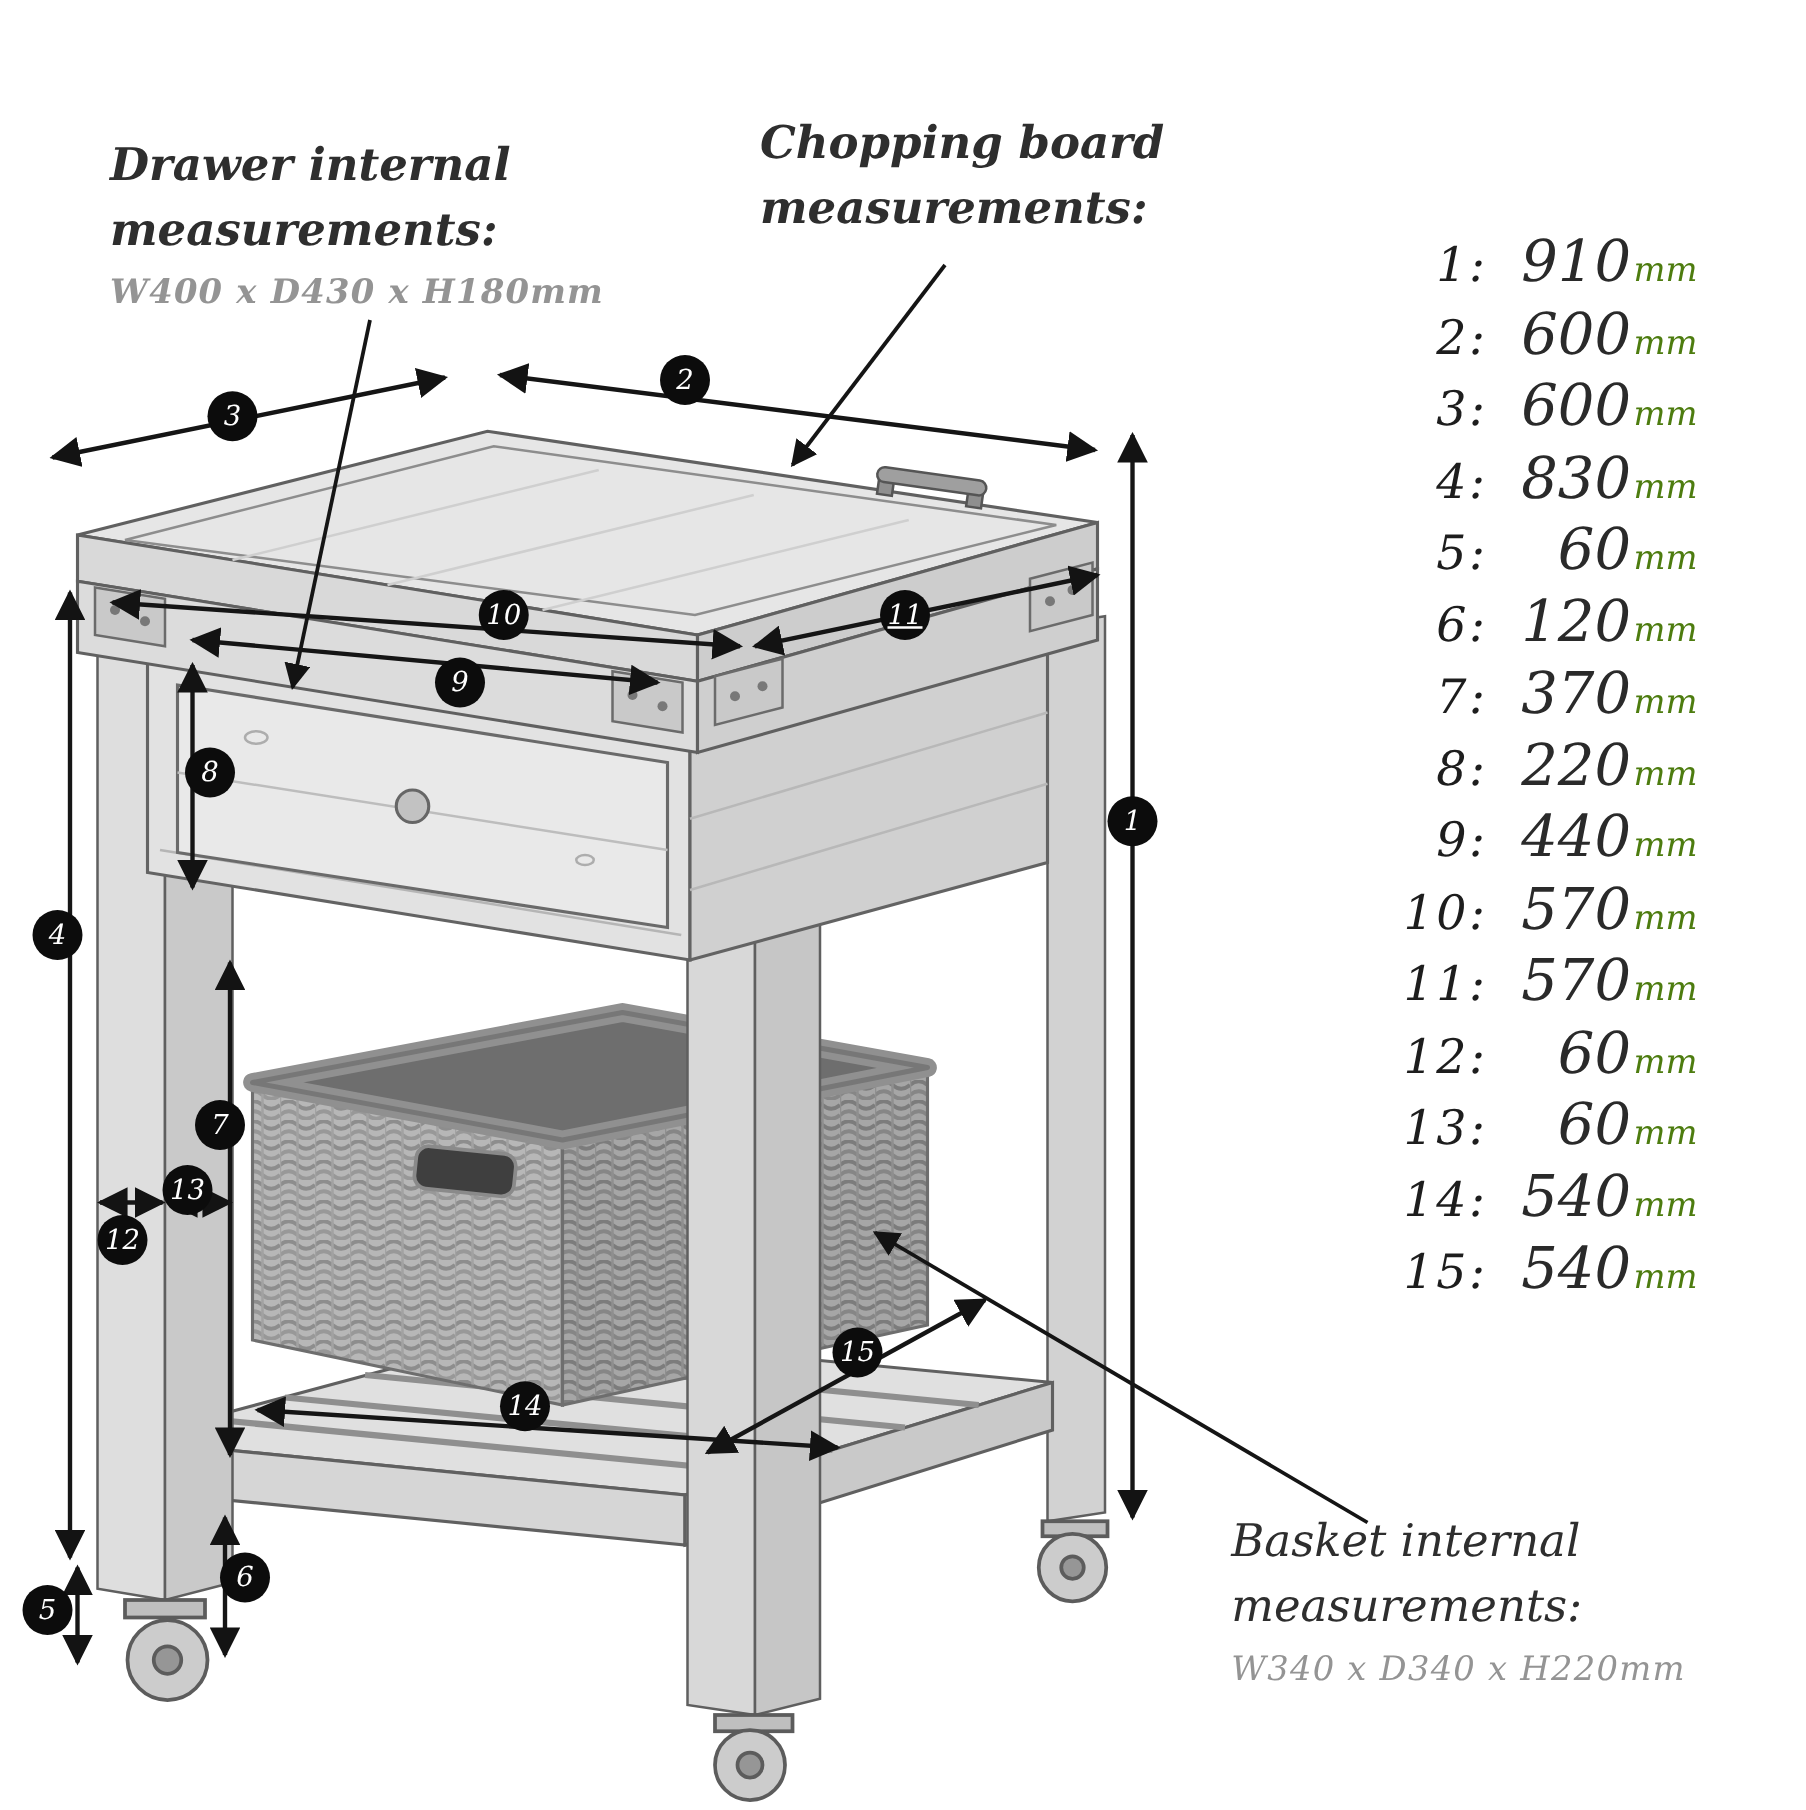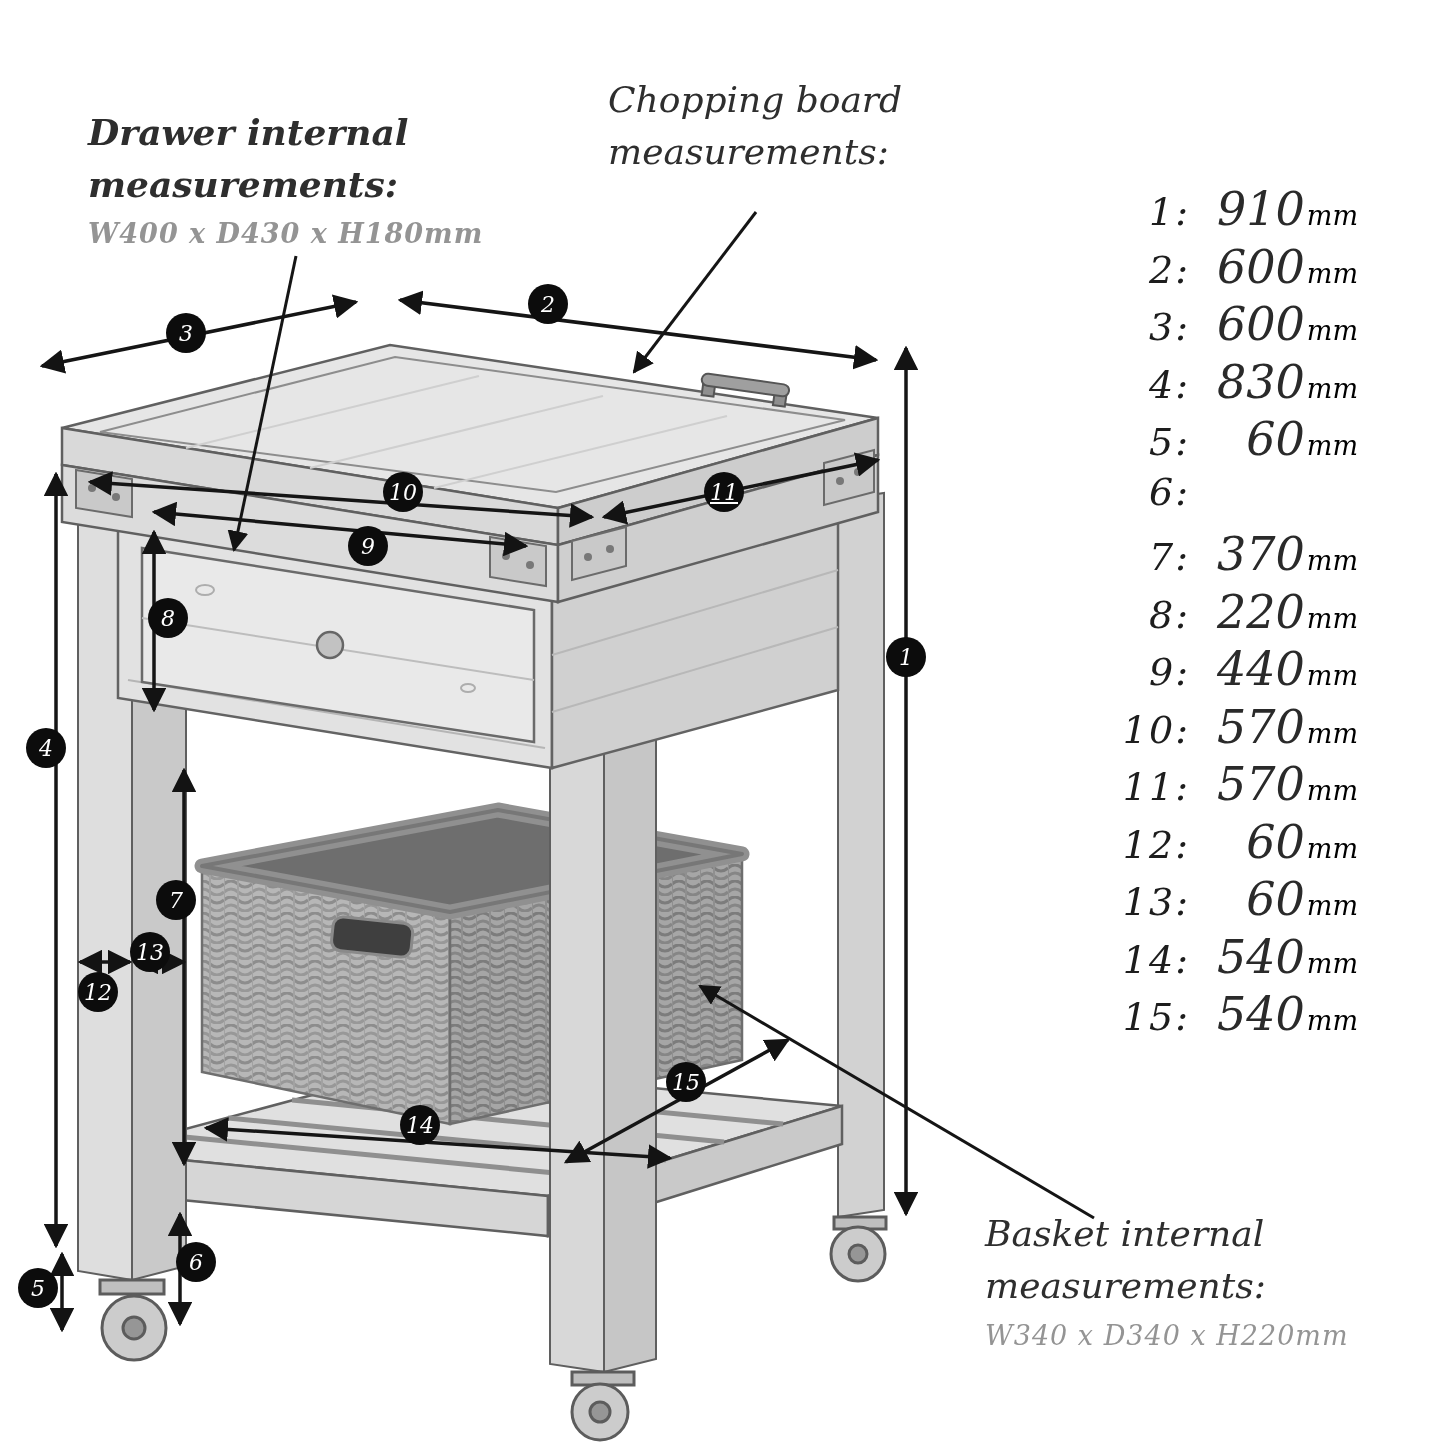--- a/index.html
+++ b/index.html
@@ -9,21 +9,21 @@
   svg.illustration{position:absolute;left:0;top:0;}
   
   .note{position:absolute;font-style:italic;color:#2e2e2e;}
   .note-line{font-size:36px;line-height:1.45;white-space:nowrap;}
   .note-spec{font-size:27px;color:#949494;margin-top:8px;letter-spacing:1px;white-space:nowrap;}
   
   .legend{position:absolute;left:1118px;top:182px;width:240px;font-style:italic;}
   .legend-row{display:flex;align-items:baseline;height:57.5px;}
   .lid{width:72px;text-align:right;font-size:38px;color:#1d1d1d;letter-spacing:2px;}
   .lval{flex:1;text-align:right;font-size:46px;color:#2a2a2a;white-space:nowrap;}
-  .lunit{font-size:27px;margin-left:2px;color:#000000;}
+  .lunit{font-size:27px;margin-left:2px;color:#4d7c0f;}
   
   .marker{position:absolute;transform:translate(-50%,-50%);min-width:40px;height:40px;
           border-radius:22px;background:#0c0c0c;color:#ffffff;display:flex;align-items:center;
           justify-content:center;font-size:22px;font-style:italic;padding:0 5px;box-sizing:border-box;}
 </style>
 </head>
 <body>
 
 <div class="page">
 
@@ -195,21 +195,21 @@
       <div class="marker" style="left: 420px; top: 1125px;">14</div>
       <div class="marker" style="left: 686px; top: 1082px;">15</div>
     </div>
 
   <div class="note" style="left:88px;top:106px;font-weight:bold;">
     <div class="note-line">Drawer internal</div>
     <div class="note-line">measurements:</div>
     <div class="note-spec">W400 x D430 x H180mm</div>
   </div>
 
-  <div class="note" style="left:608px;top:74px;">
+  <div class="note" style="left:608px;top:88px;font-weight:bold;">
     <div class="note-line">Chopping board</div>
     <div class="note-line">measurements:</div>
   </div>
 
   <div class="note" style="left:985px;top:1208px;">
     <div class="note-line">Basket internal</div>
     <div class="note-line">measurements:</div>
     <div class="note-spec">W340 x D340 x H220mm</div>
   </div>
 
@@ -229,20 +229,21 @@
       <div class="legend-row">
         <span class="lid">4:</span>
         <span class="lval">830<span class="lunit">mm</span></span>
       </div>
       <div class="legend-row">
         <span class="lid">5:</span>
         <span class="lval">60<span class="lunit">mm</span></span>
       </div>
       <div class="legend-row">
         <span class="lid">6:</span>
+        <span class="lval">120<span class="lunit">mm</span></span>
       </div>
       <div class="legend-row">
         <span class="lid">7:</span>
         <span class="lval">370<span class="lunit">mm</span></span>
       </div>
       <div class="legend-row">
         <span class="lid">8:</span>
         <span class="lval">220<span class="lunit">mm</span></span>
       </div>
       <div class="legend-row">

